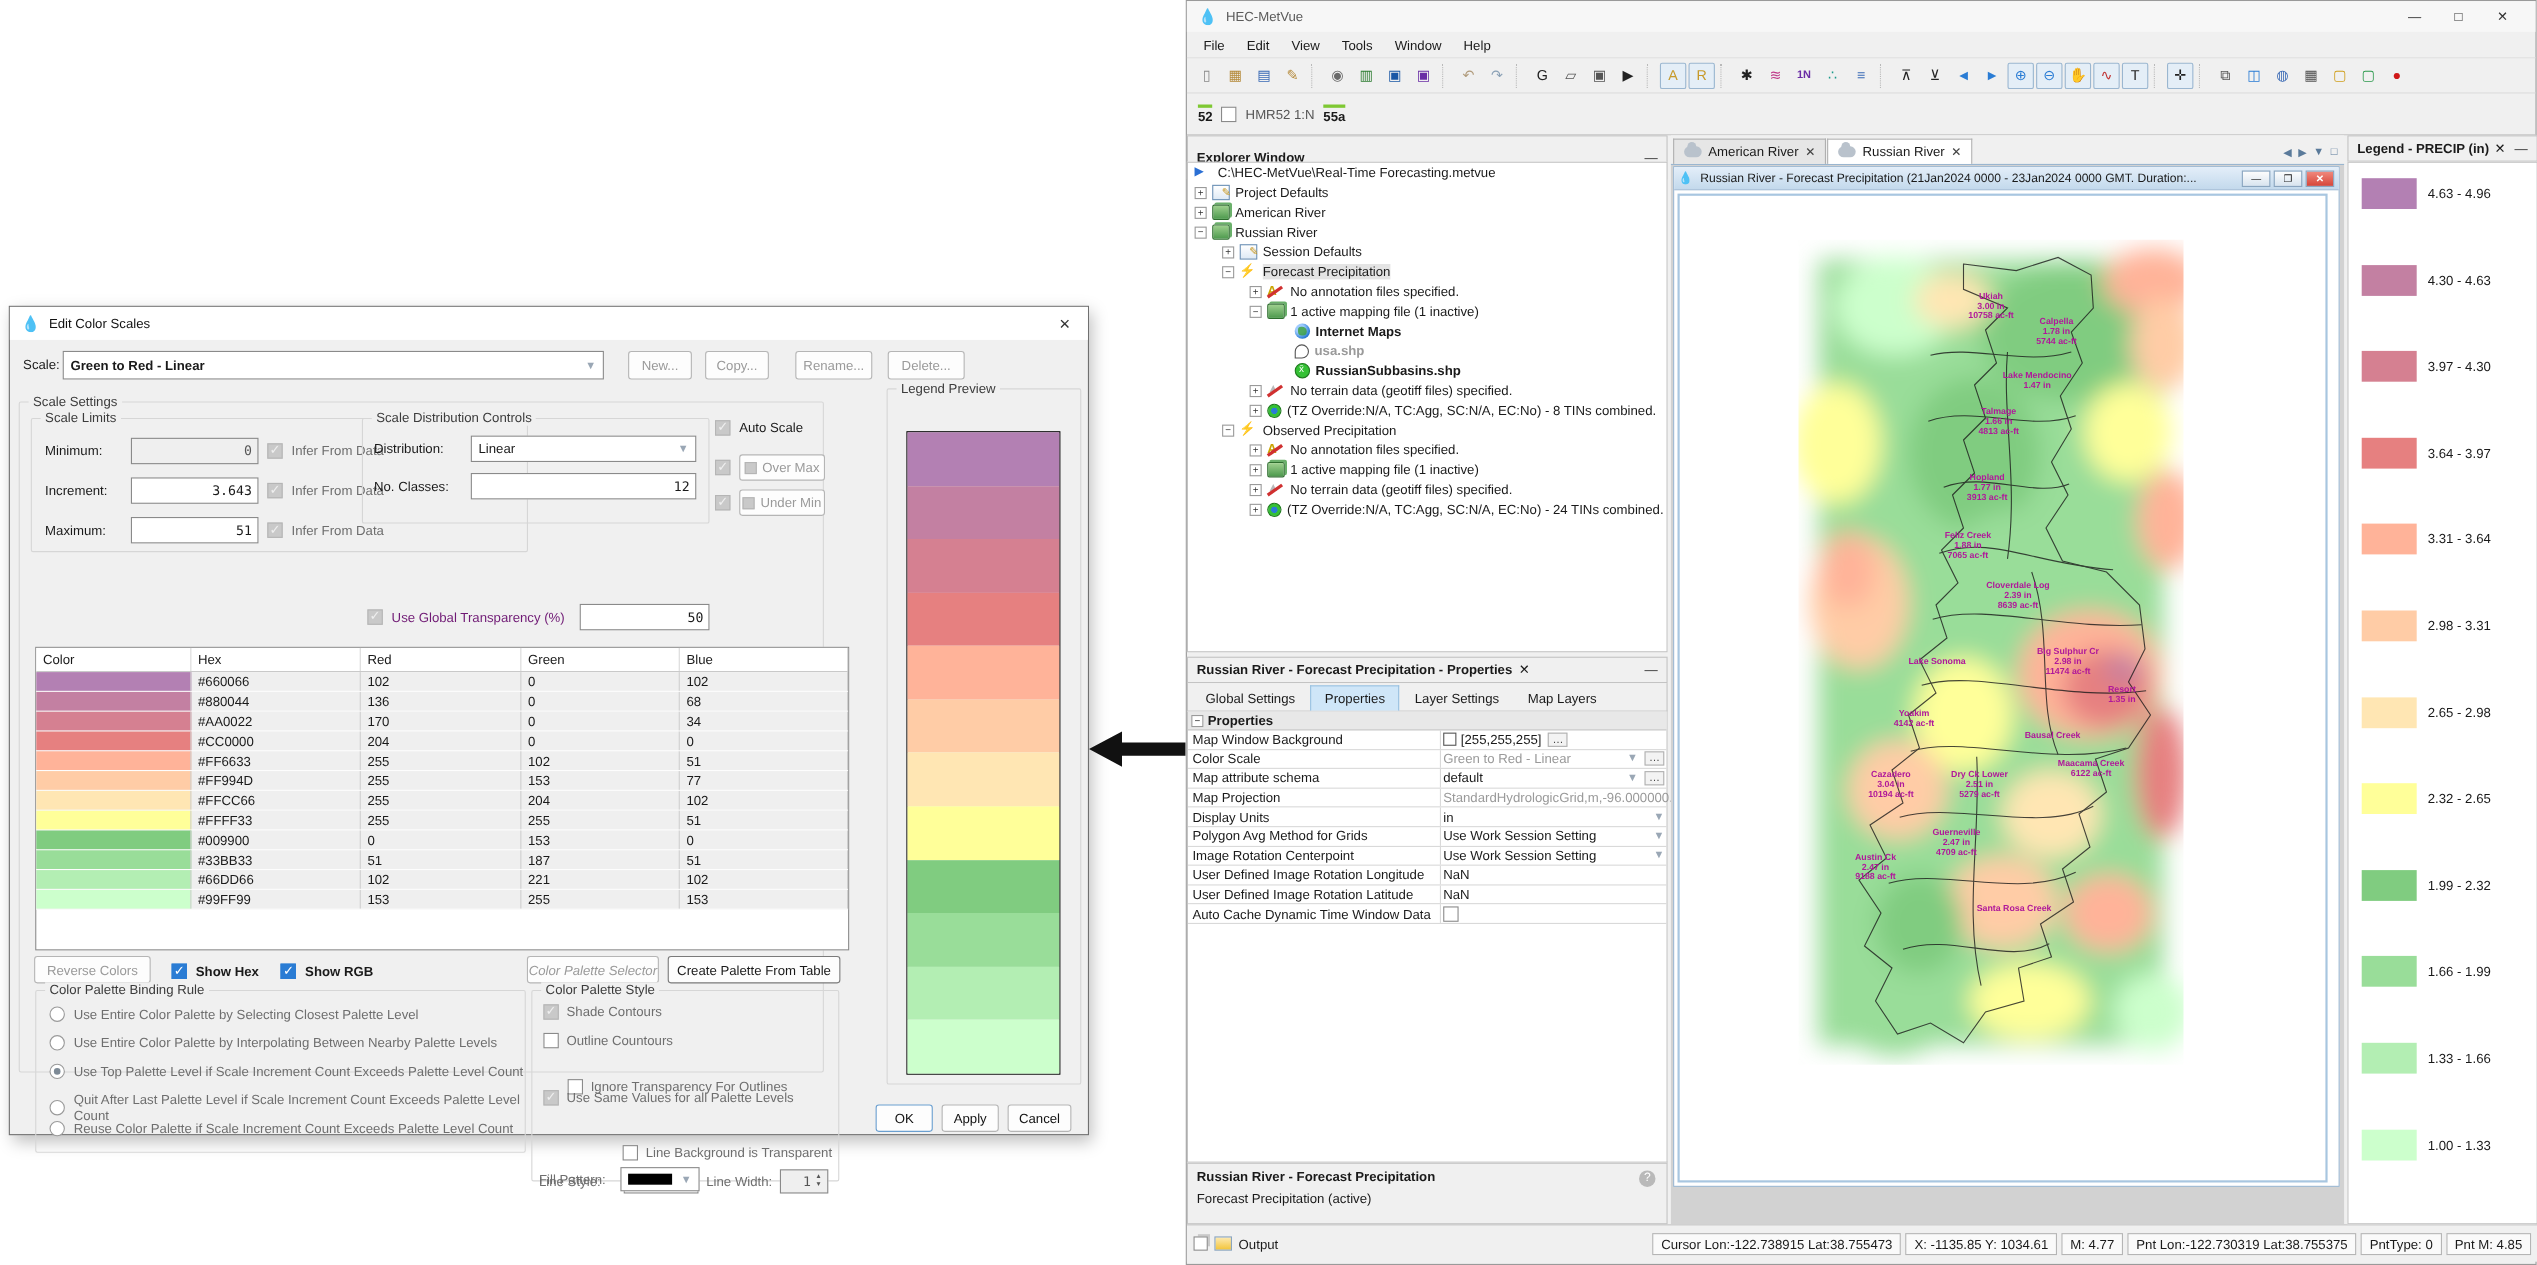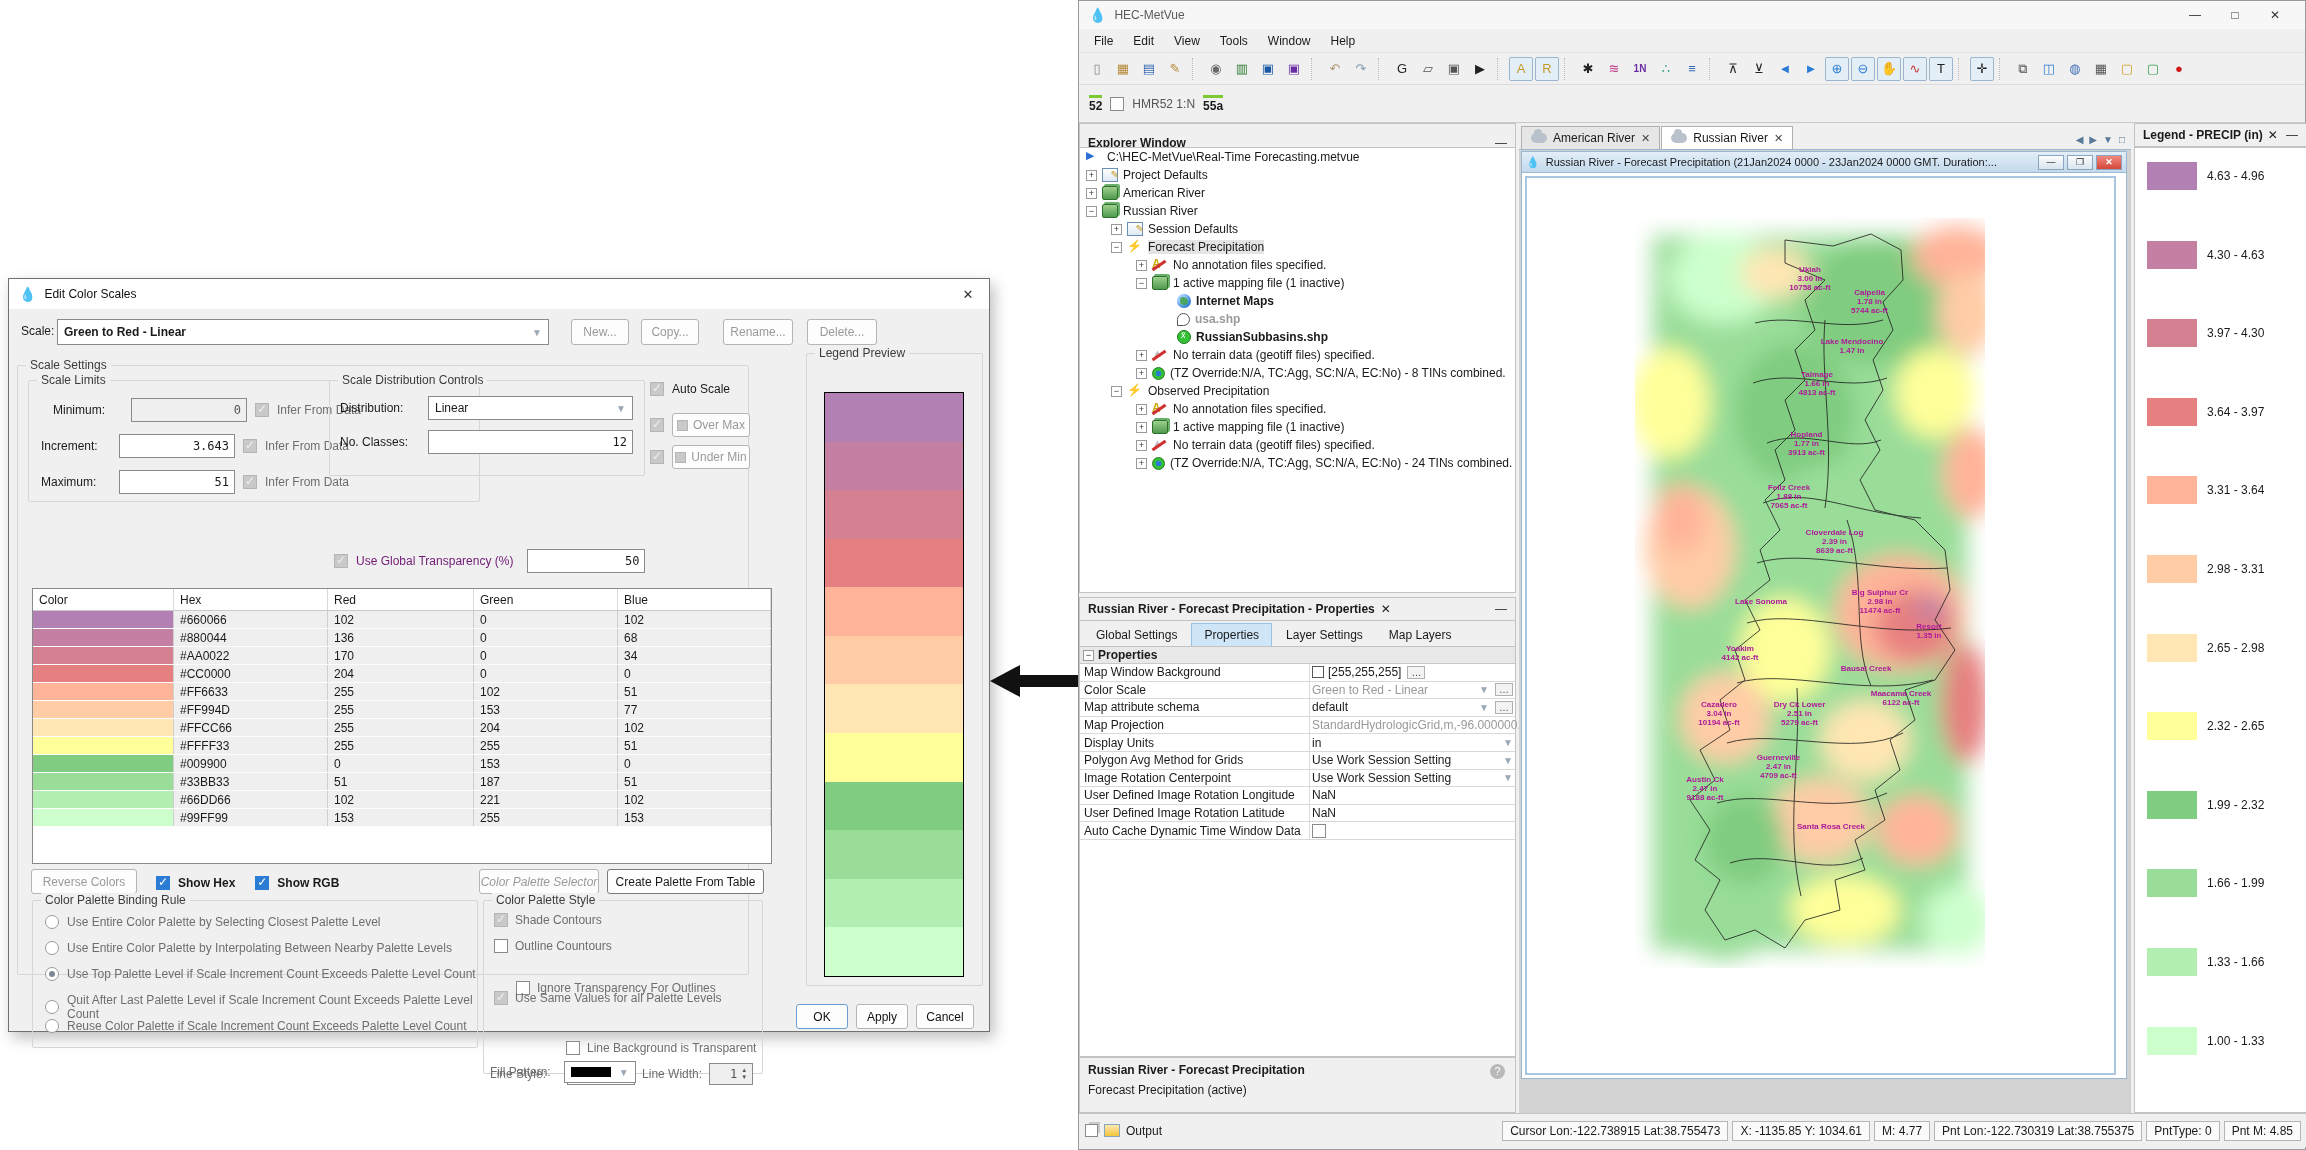--- a/index.html
+++ b/index.html
@@ -166,21 +166,21 @@
   <div class="btn disb topbtn" style="left:562px;width:58px;">New...</div>
   <div class="btn disb topbtn" style="left:632px;width:58px;">Copy...</div>
   <div class="btn disb topbtn" style="left:714px;width:70px;">Rename...</div>
   <div class="btn disb topbtn" style="left:798px;width:70px;">Delete...</div>
 
   <div id="settings-grp" class="grp">
     <span class="grplbl">Scale Settings</span>
 
     <div id="limits-grp" class="grp">
       <span class="grplbl" style="background:#f0f0f0;">Scale Limits</span>
-      <div class="limrow" style="left:24px;top:16px;">
+      <div class="limrow" style="left:12px;top:16px;">
         <span style="width:70px;">Minimum:</span>
         <span class="field disf">0</span>
         <span class="cb dis"></span>
         <span style="color:#6e6e6e;">Infer From Data</span>
       </div>
       <div class="limrow" style="left:12px;top:52px;">
         <span style="width:70px;">Increment:</span>
         <span class="field">3.643</span>
         <span class="cb dis"></span>
         <span style="color:#6e6e6e;">Infer From Data</span>

